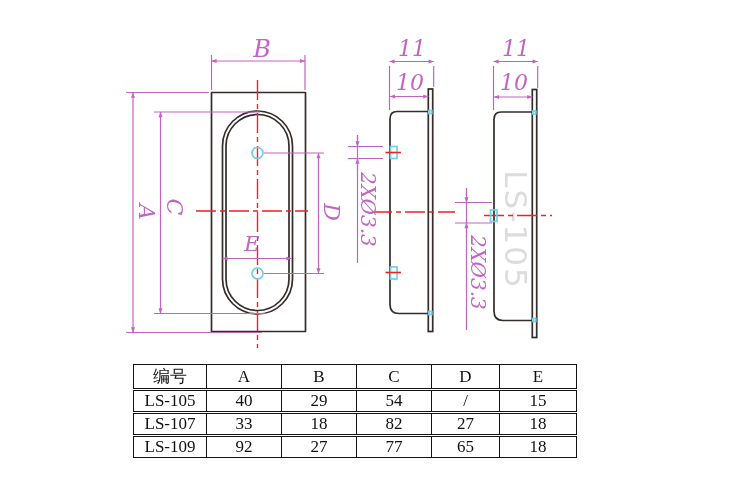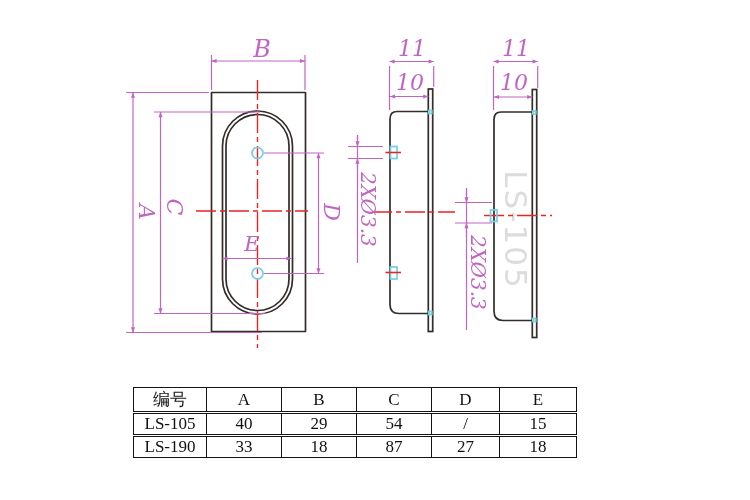--- a/index.html
+++ b/index.html
@@ -11,21 +11,21 @@
   .out{stroke:#332c28;stroke-width:1.7;fill:none;stroke-linejoin:round;}
   .outw{stroke:#332c28;stroke-width:1.7;fill:#ffffff;}
   .dim{stroke:#c165c3;stroke-width:1.2;fill:none;}
   .redc{stroke:#ee2222;stroke-width:1.4;fill:none;stroke-dasharray:20 4 5 4;}
   .redt{stroke:#ee2222;stroke-width:1.6;fill:none;}
   .cy{stroke:#72cfe6;stroke-width:1.7;fill:none;}
   .dimtxt{fill:#c165c3;font-style:italic;font-family:"DejaVu Serif",serif;}
   .wm{fill:#dcdcdc;font-family:"DejaVu Sans",sans-serif;letter-spacing:2px;}
 
   
-  .spec-wrap{position:absolute;left:133px;top:363px;margin-top:23px;}
+  .spec-wrap{position:absolute;left:133px;top:363px;}
   table.spec{border-collapse:separate;border-spacing:0 1.5px;font-family:"Liberation Serif",serif;font-size:17px;color:#111;}
   table.spec th,table.spec td{
     border-top:1.6px solid #141414;border-bottom:1.6px solid #141414;border-right:1.6px solid #141414;
     text-align:center;vertical-align:middle;height:20px;padding:0;font-weight:normal;
   }
   table.spec th:first-child,table.spec td:first-child{border-left:1.6px solid #141414;}
 </style>
 </head>
 <body>
 
@@ -167,24 +167,32 @@
       <tbody>
         <tr>
           <td>LS-105</td>
           <td>40</td>
           <td>29</td>
           <td>54</td>
           <td>/</td>
           <td>15</td>
         </tr>
         <tr>
-          <td>LS-190</td>
+          <td>LS-107</td>
           <td>33</td>
           <td>18</td>
-          <td>87</td>
+          <td>82</td>
           <td>27</td>
+          <td>18</td>
+        </tr>
+        <tr>
+          <td>LS-109</td>
+          <td>92</td>
+          <td>27</td>
+          <td>77</td>
+          <td>65</td>
           <td>18</td>
         </tr>
       </tbody>
     </table>
   </div>
 
 </div>
 
 </body></html>

